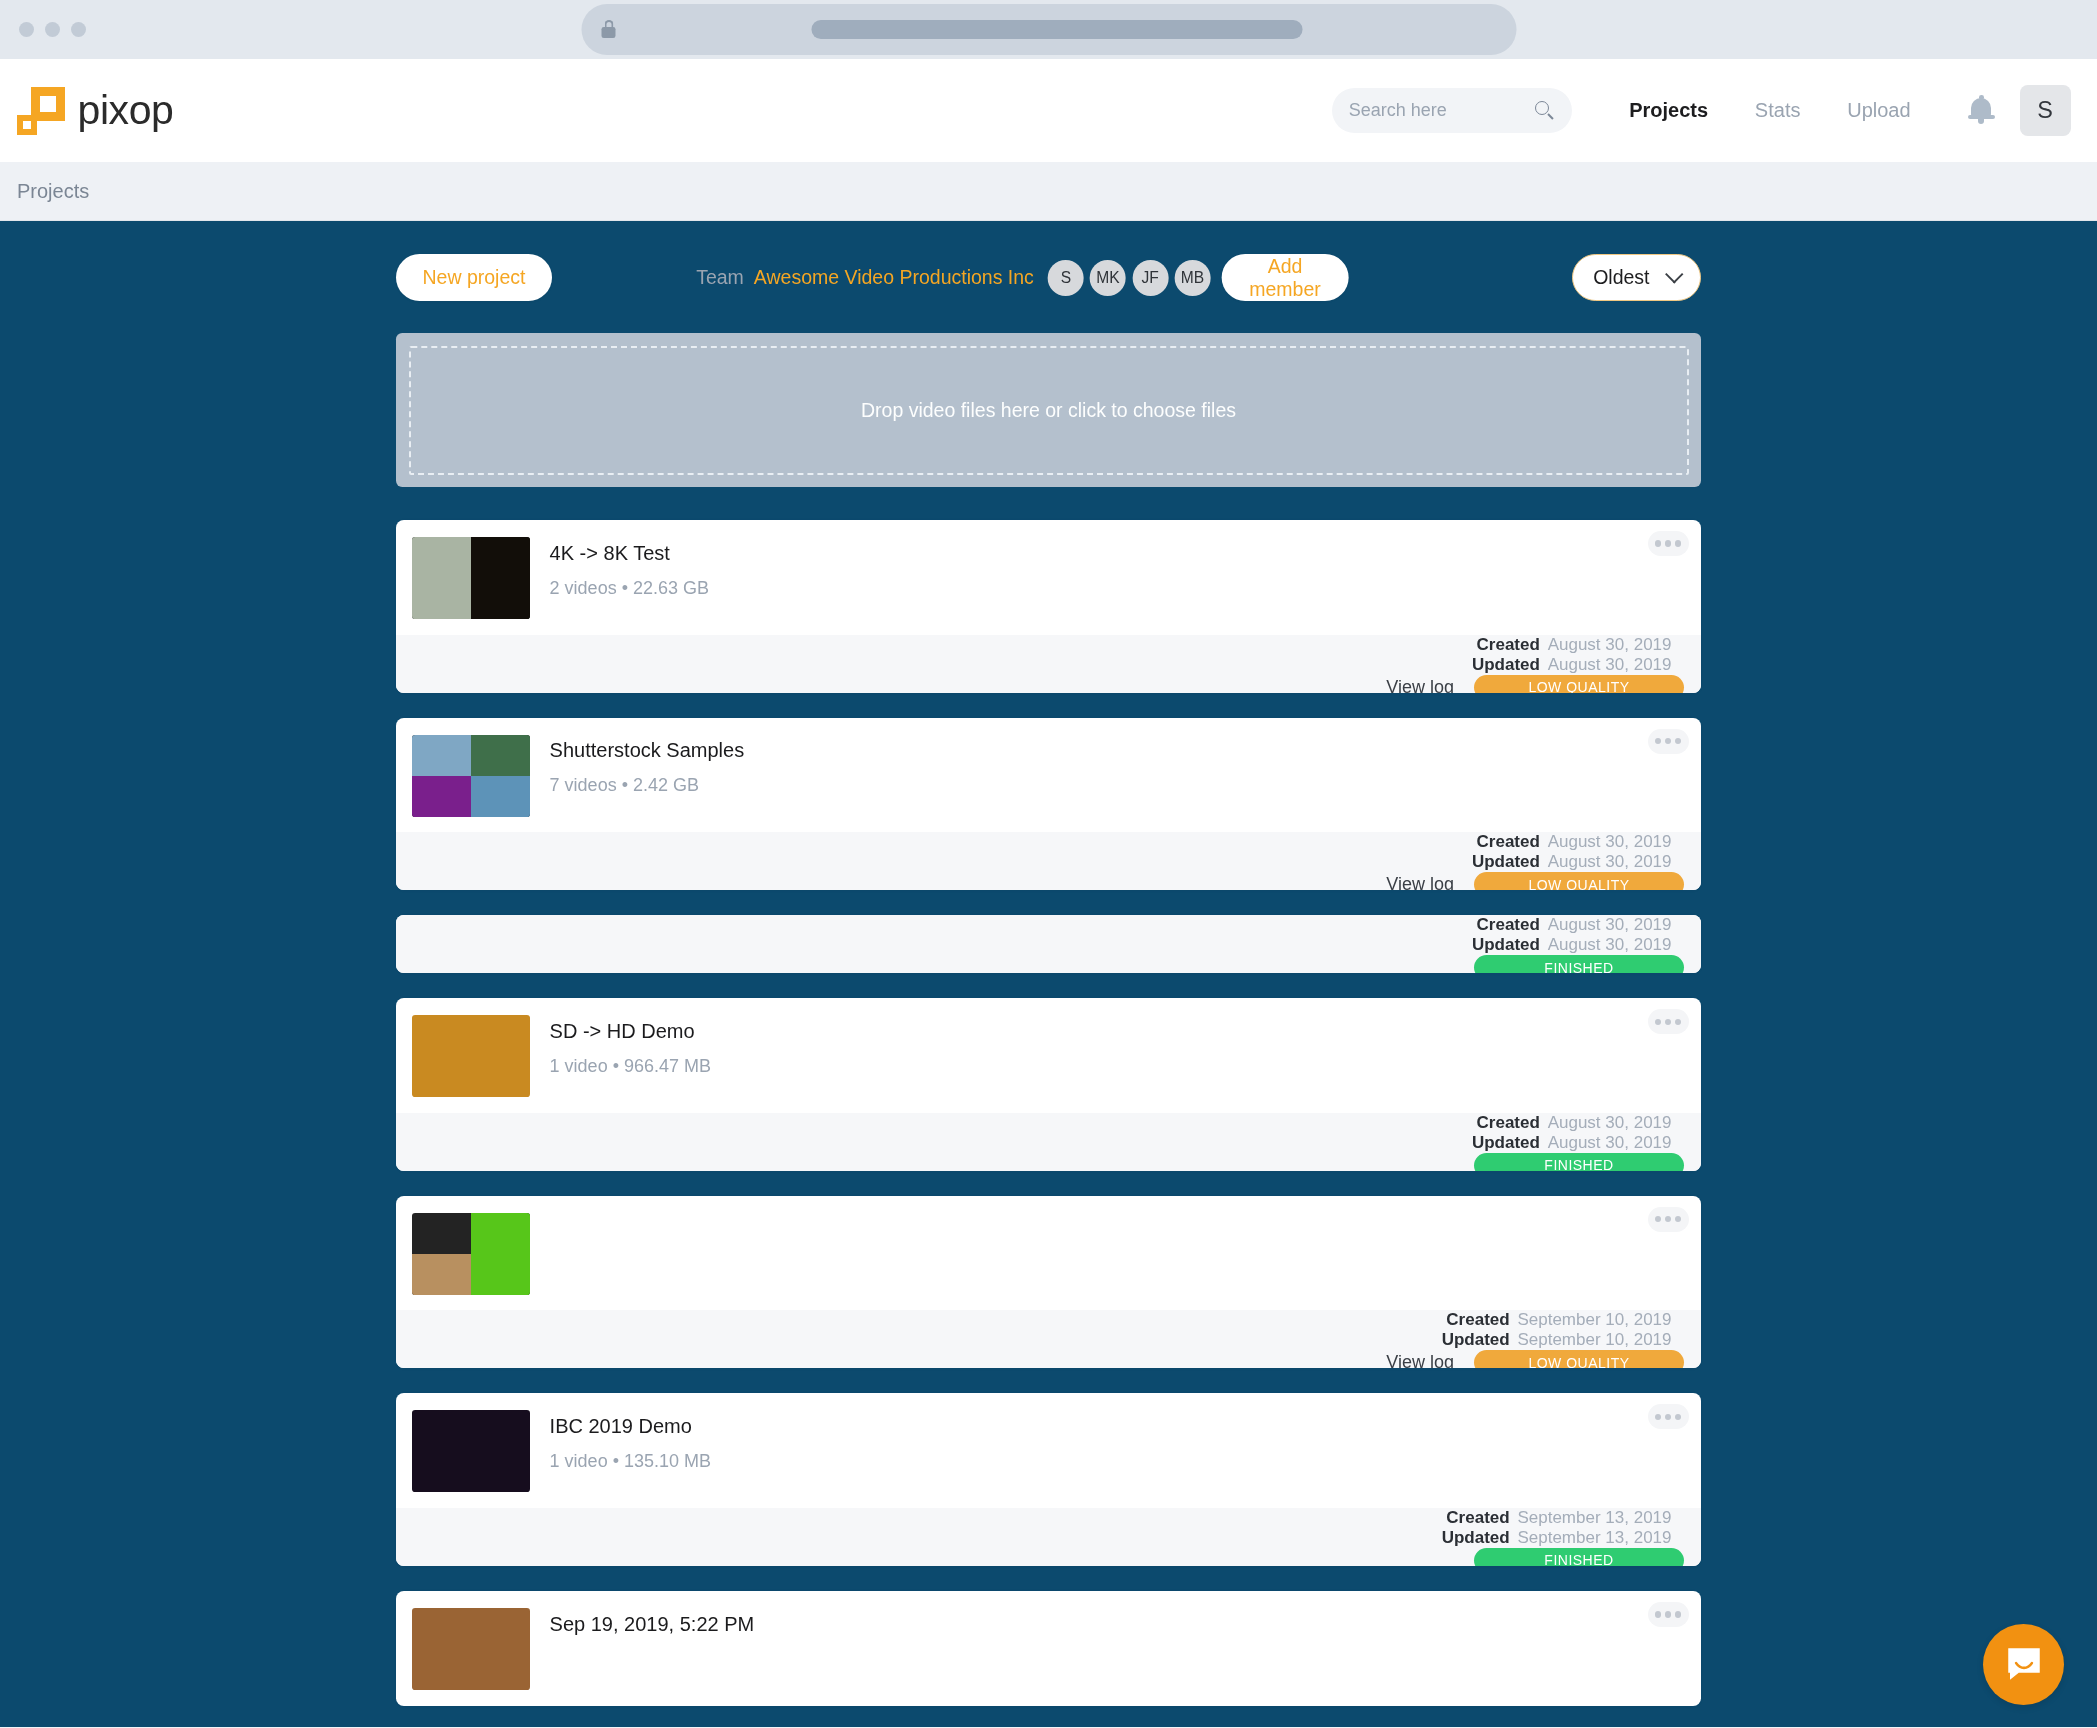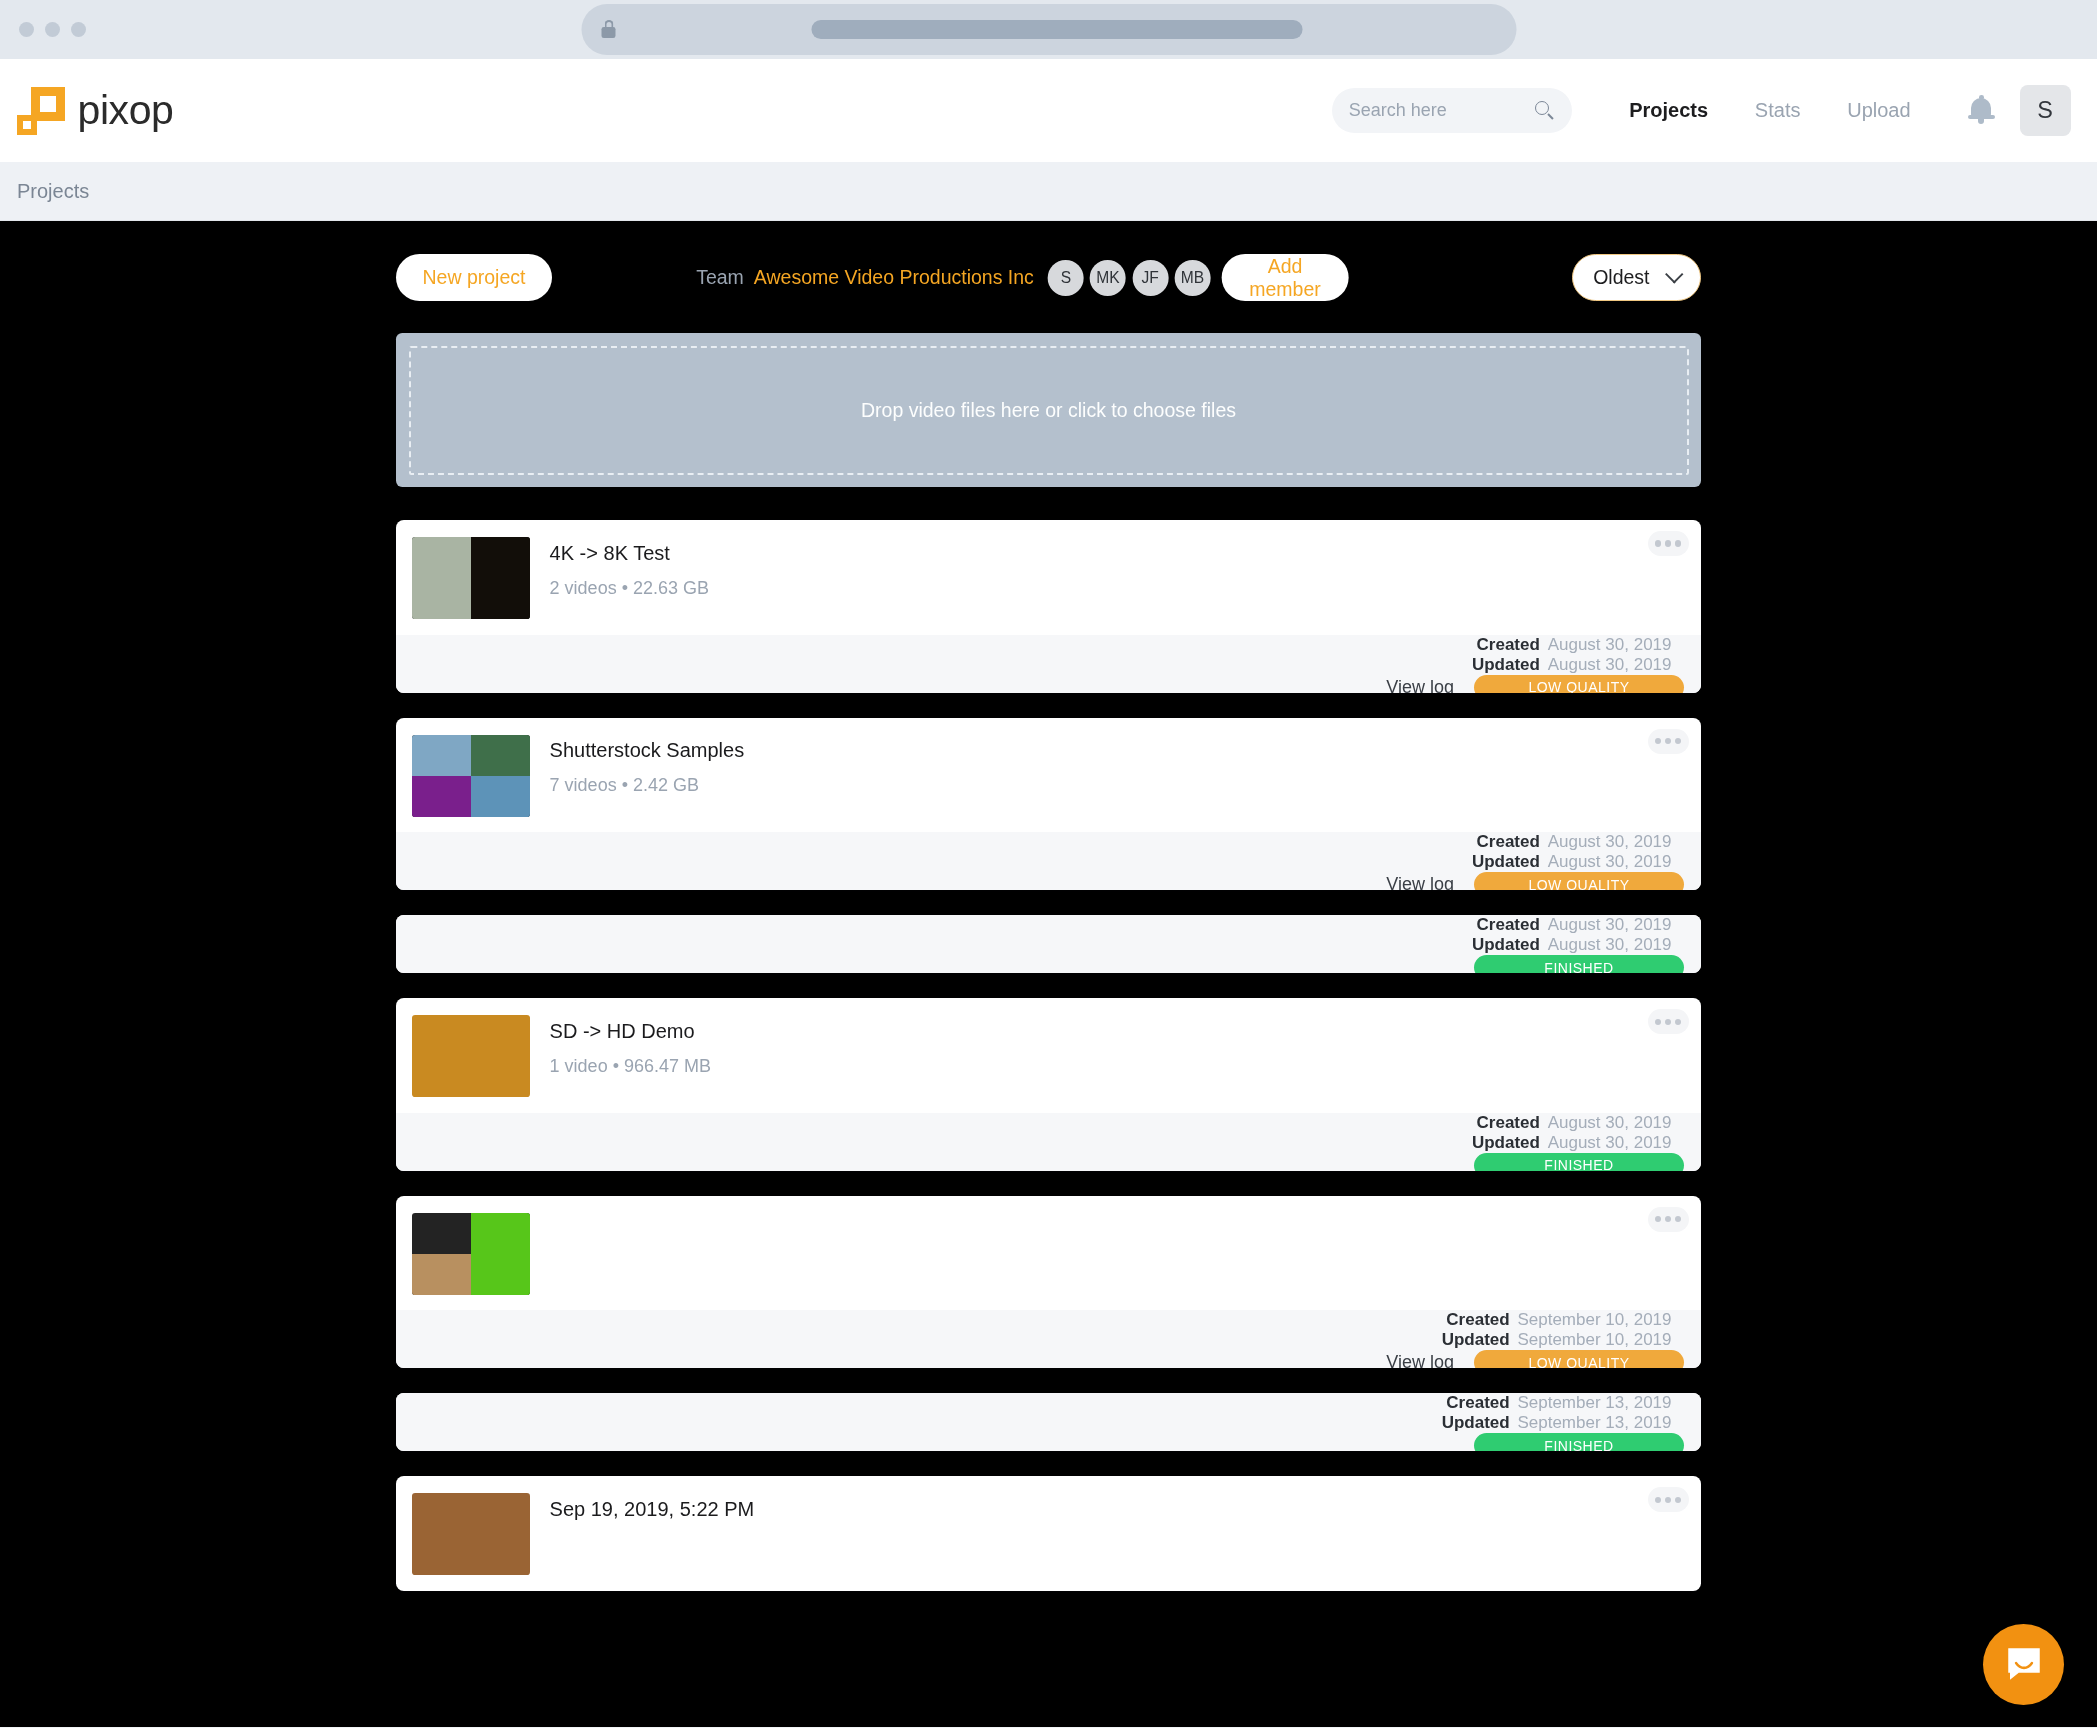--- a/index.html
+++ b/index.html
@@ -173,21 +173,21 @@
     height: 59px;
     background: #eef1f5;
     border-bottom: 0.8px solid #e2e6eb;
     display: flex; align-items: center;
     padding-left: 17px;
   }
   .breadcrumb-text { font-size: 20px; color: #7b8694; }
 
   
   .main {
-    background: #000000;
+    background: #0c4a6e;
     height: calc(1728px - 59px - 103px - 60px);
     overflow: hidden;
     padding-top: 31px;
   }
   .content-wrap {
     width: 1305px;
     margin: 0 auto;
   }
 
   
@@ -568,20 +568,34 @@
         <span class="footer-field updated">
           <span class="lbl">Updated</span><span class="val">September 10, 2019</span>
         </span>
         <span class="status-wrap">
           <span class="view-log">View log</span>
           <span class="status-badge low">LOW QUALITY</span>
         </span>
       </div>
         </div>
         <div class="project-card">
+      <div class="card-body">
+        <div class="thumb grid-1">
+              <span class="tile" style="background:#160d1e"></span>
+            </div>
+        <div class="card-info">
+          <div class="card-title">IBC 2019 Demo</div>
+          <div class="card-meta">1 video • 135.10 MB</div>
+        </div>
+        <div class="card-menu">
+          <i></i>
+              <i></i>
+              <i></i>
+        </div>
+      </div>
       <div class="card-footer">
         <span class="footer-field created">
           <span class="lbl">Created</span><span class="val">September 13, 2019</span>
         </span>
         <span class="footer-field updated">
           <span class="lbl">Updated</span><span class="val">September 13, 2019</span>
         </span>
         <span class="status-wrap">
 
           <span class="status-badge finished">FINISHED</span>

